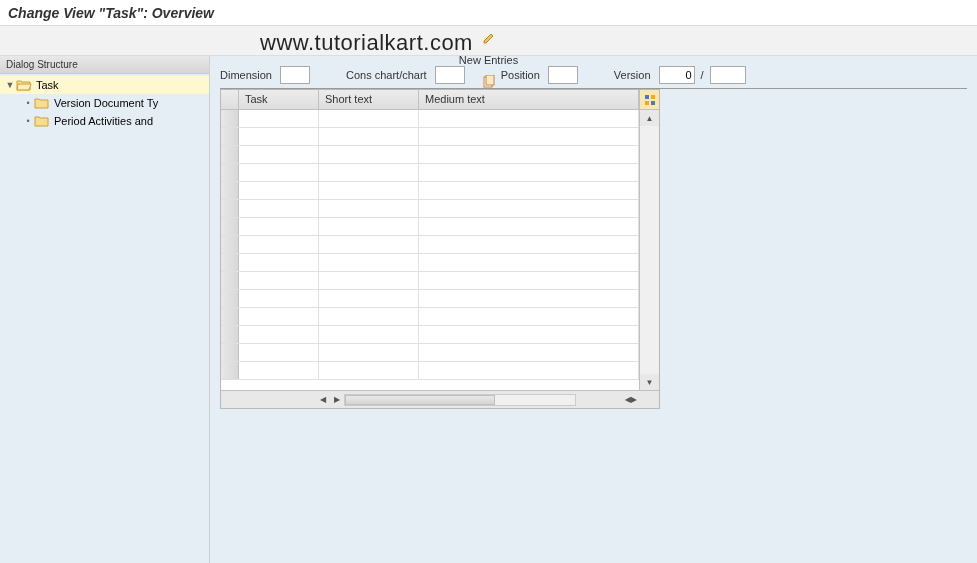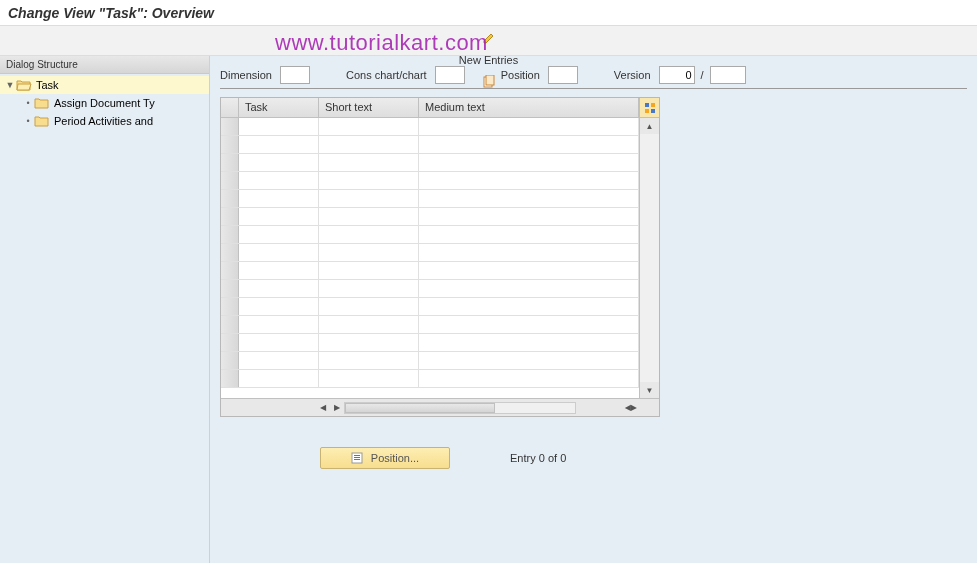--- a/index.html
+++ b/index.html
@@ -4,36 +4,36 @@
   <style>
     * { box-sizing: border-box; margin: 0; padding: 0; font-family: Arial, sans-serif; font-size: 11px; }
     body { background: #f2f2f2; width: 977px; height: 563px; overflow: hidden; position: relative; }
     
     .title-bar { background: #fff; padding: 4px 8px; border-bottom: 1px solid #ddd; height: 26px; display:flex; align-items:center;}
     .title-bar h1 { font-size: 14px; font-style: italic; font-weight: bold; color: #333; }
     
     .toolbar { background: #f2f2f2; padding: 4px 8px; height: 30px; display: flex; align-items: center; gap: 6px; border-bottom: 1px solid #ddd; position:relative;flex-direction:column;}
     .toolbar-btn { width: 20px; height: 20px; display: inline-flex; align-items:center; justify-content:center; cursor:pointer; border:1px solid transparent; border-radius:2px;}
     .new-entries { color: #333; cursor: pointer; padding:2px 4px;}
-    .watermark { position: absolute; left: 275px; color: #a21caf; font-size: 22px; font-weight: normal; letter-spacing: 0.5px; opacity:0.85;}
+    .watermark { position: absolute; left: 260px; color: #000000; font-size: 22px; font-weight: normal; letter-spacing: 0.5px; opacity:0.85;}
     
     .main-layout { display: flex; height: calc(100% - 56px); background: #e6eef5; }
     
     .sidebar { width: 210px; background: #e6eef5; border-right: 1px solid #d0d0d0; display:flex; flex-direction:column;}
     .sidebar-header { background: linear-gradient(#e8e8e8,#d6d6d6); padding: 3px 6px; border-bottom: 1px solid #c9c9c9; font-size:10px; color:#333;}
     .tree { padding: 2px 0; overflow:hidden;}
     .tree-item { display: flex; align-items: center; padding: 2px 4px; cursor: pointer; white-space: nowrap; font-size:11px;}
     .tree-item.selected { background: #fef8cf;}
     .tree-toggle { width: 12px; text-align:center; color:#666; font-size:9px;}
     .tree-indent1{ padding-left: 22px;}
     .folder-icon { width: 16px; height: 14px; margin-right: 4px; display:inline-block;}
     
     .content { flex: 1; background: #e6eef5; padding: 6px 10px; display:flex; flex-direction:column;}
     
-    .filter-row { display: flex; align-items: center; gap: 8px; padding: 4px 0; border-bottom: 1px solid #999; margin-bottom:8px;}
+    .filter-row { display: flex; align-items: center; gap: 8px; padding: 4px 0; border-bottom: 1px solid #999; margin-bottom:0;}
     .filter-label { color: #333; font-size:11px;}
     .filter-input { height: 18px; border: 1px solid #aaa; background: #fff; padding: 0 2px; font-size:11px;}
     .w30{width:30px;} .w36{width:36px;}
     .sep{color:#333; margin: 0 -2px;}
     
     .grid-area{ width: 440px; border:1px solid #b8b8b8; background:#f2f2f2; position:relative;}
     .grid-header{ display:flex; background:linear-gradient(#ececec,#dedede); height:20px; border-bottom:1px solid #c0c0c0;}
     .corner{width:18px; border-right:1px solid #c0c0c0;}
     .col-head{ padding:3px 6px; border-right:1px solid #c0c0c0; font-size:11px; color:#333;}
     .col-task{width:80px;} .col-short{width:100px;} .col-medium{flex:1;}
@@ -132,21 +132,21 @@
               <path d="M1 3 L5 3 L6 4 L14 4 L14 12 L1 12 Z" fill="#f8dd8e" stroke="#c9a040"></path>
               <path d="M2 6 L15 6 L13 12 L1 12 Z" fill="#fdeeb3" stroke="#c9a040"></path>
             </svg></span>
         <span>Task</span>
       </div>
       <div class="tree-item tree-indent1">
         <span class="tree-toggle">•</span>
         <span class="folder-icon"><svg width="16" height="14">
               <path d="M1 3 L5 3 L6 4 L14 4 L14 12 L1 12 Z" fill="#f8dd8e" stroke="#c9a040"></path>
             </svg></span>
-        <span>Assign Document Ty</span>
+        <span>Version Document Ty</span>
       </div>
       <div class="tree-item tree-indent1">
         <span class="tree-toggle">•</span>
         <span class="folder-icon"><svg width="16" height="14">
               <path d="M1 3 L5 3 L6 4 L14 4 L14 12 L1 12 Z" fill="#f8dd8e" stroke="#c9a040"></path>
             </svg></span>
         <span>Period Activities and</span>
       </div>
     </div>
   </div>
@@ -292,27 +292,15 @@
             </div>
         </div>
         <div class="spacer"></div>
         <div class="hscroll-right">
           <div class="scroll-btn">◀</div>
           <div class="scroll-btn">▶</div>
         </div>
       </div>
     </div>
 
-    <div class="bottom-bar">
-      <div class="position-btn">
-        <span class="pos-icon"><svg width="14" height="14">
-              <rect x="1" y="2" width="10" height="10" fill="#fff" stroke="#999"></rect>
-              <rect x="3" y="4" width="6" height="1" fill="#4a78c8"></rect>
-              <rect x="3" y="6" width="6" height="1" fill="#4a78c8"></rect>
-              <rect x="3" y="8" width="6" height="1" fill="#4a78c8"></rect>
-            </svg></span>
-        <span>Position...</span>
-      </div>
-      <span class="entry-count">Entry 0 of 0</span>
-    </div>
 
   </div>
 </div>
 
 </body></html>

